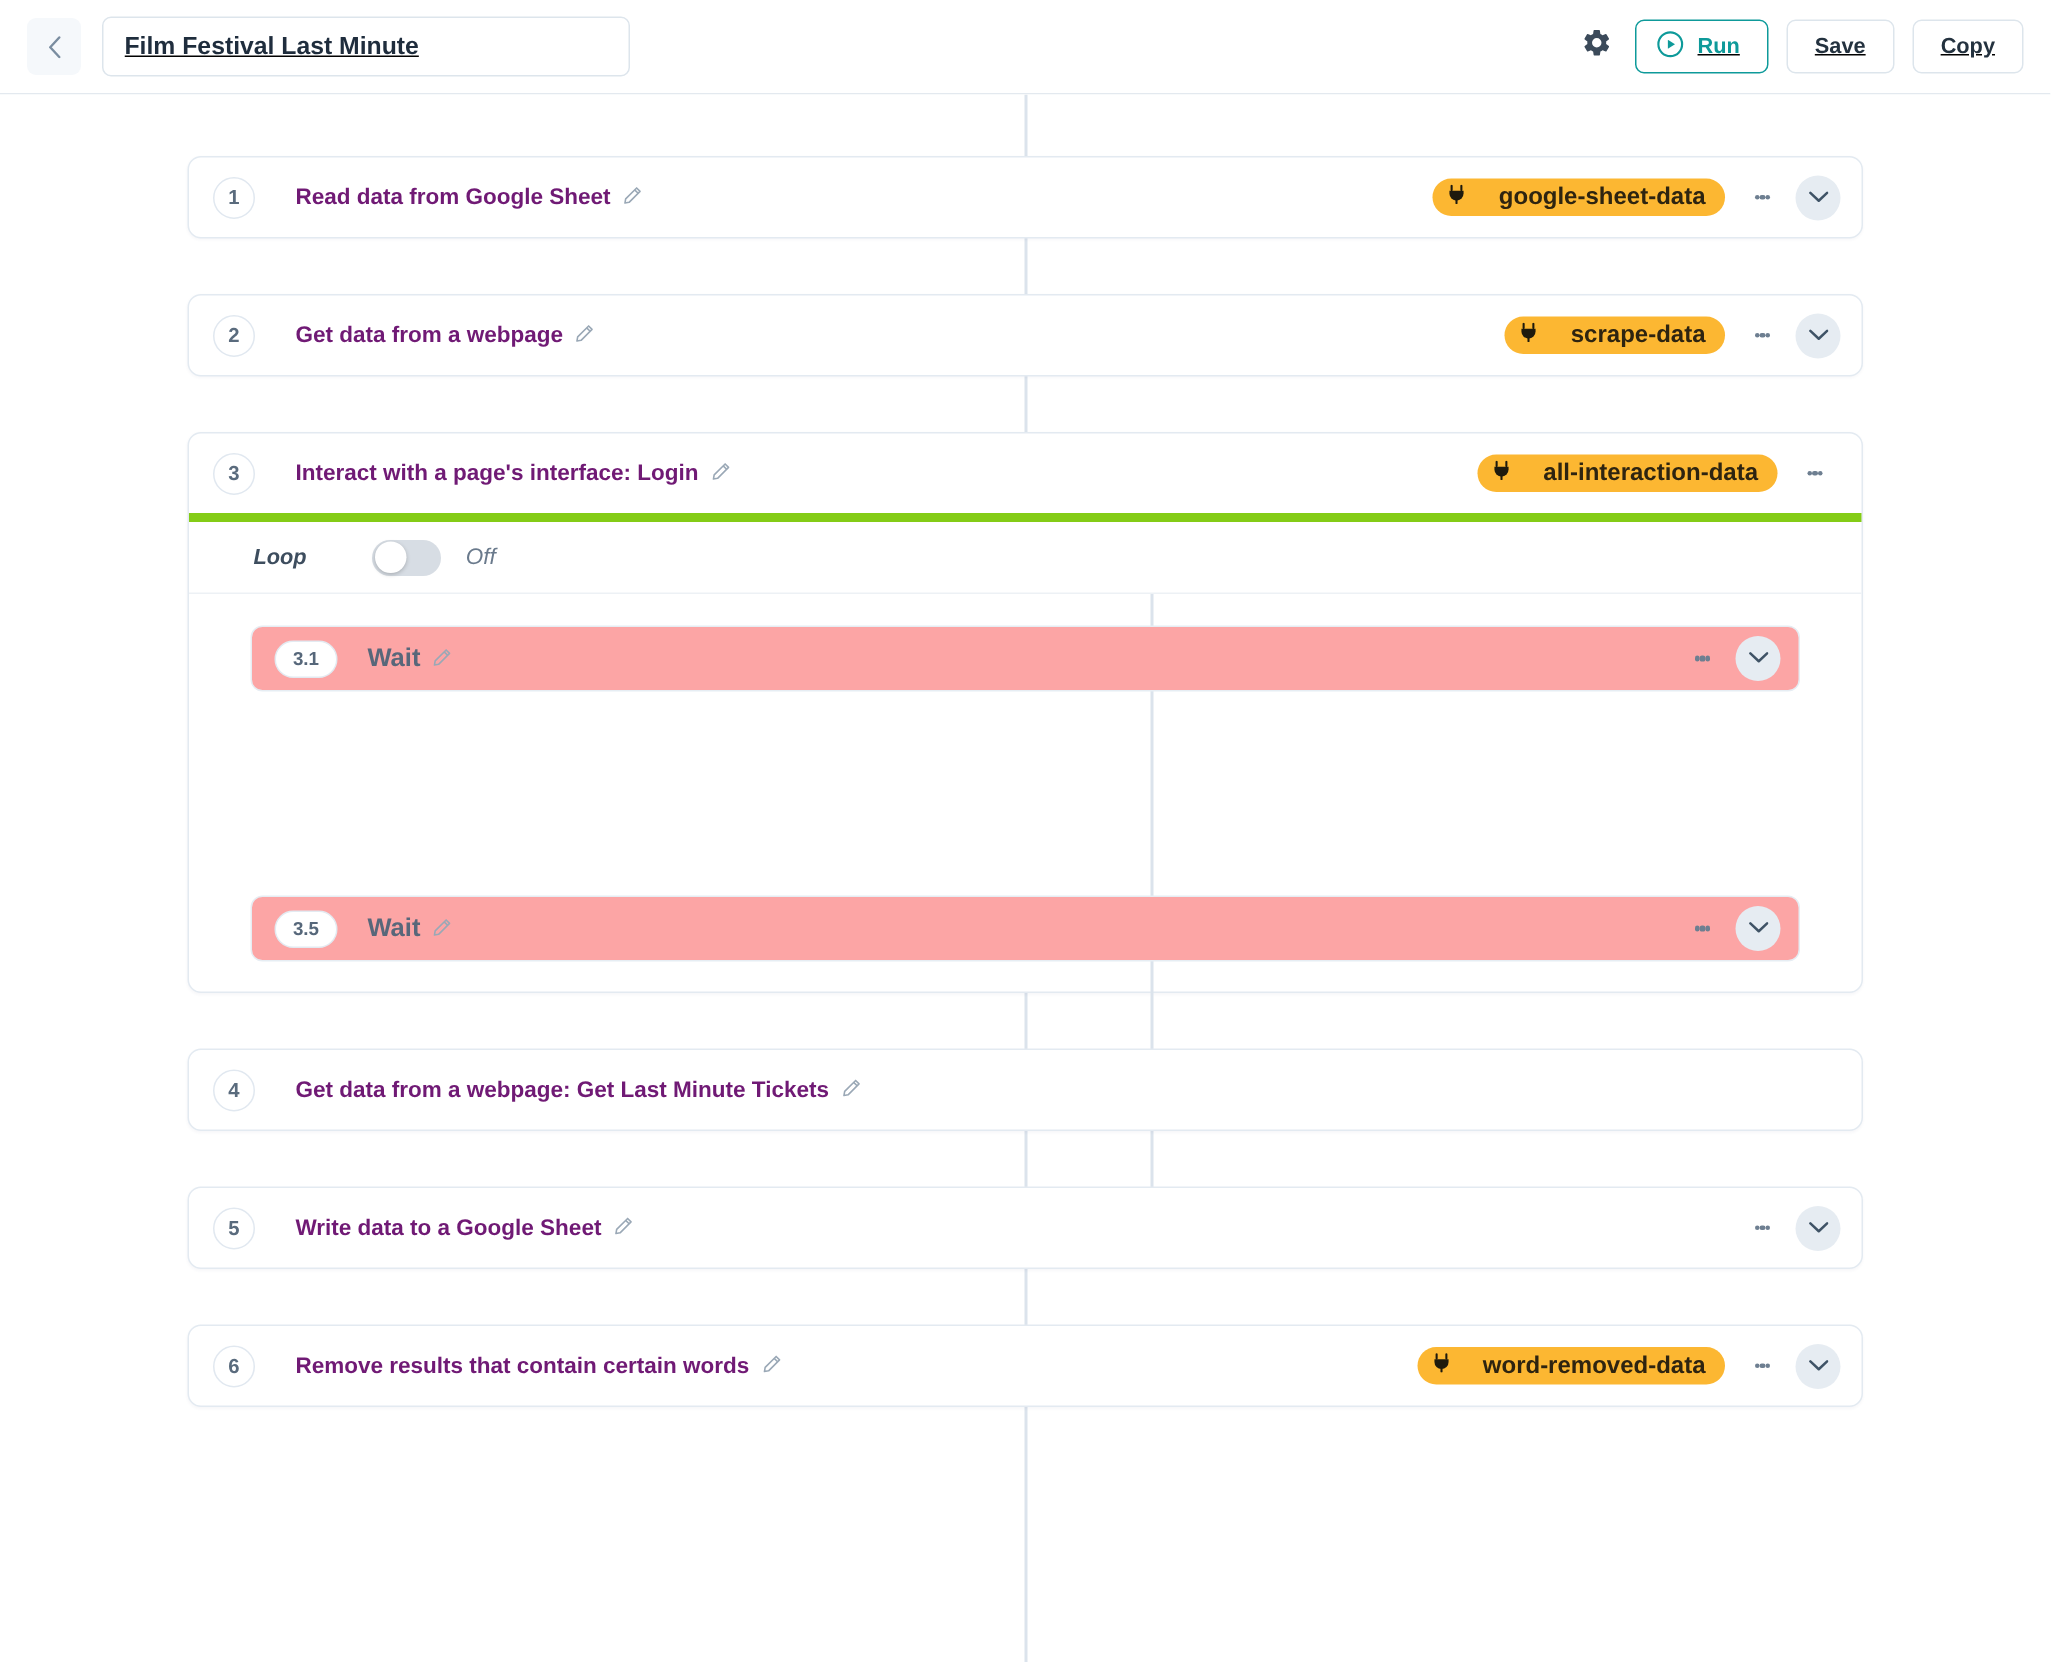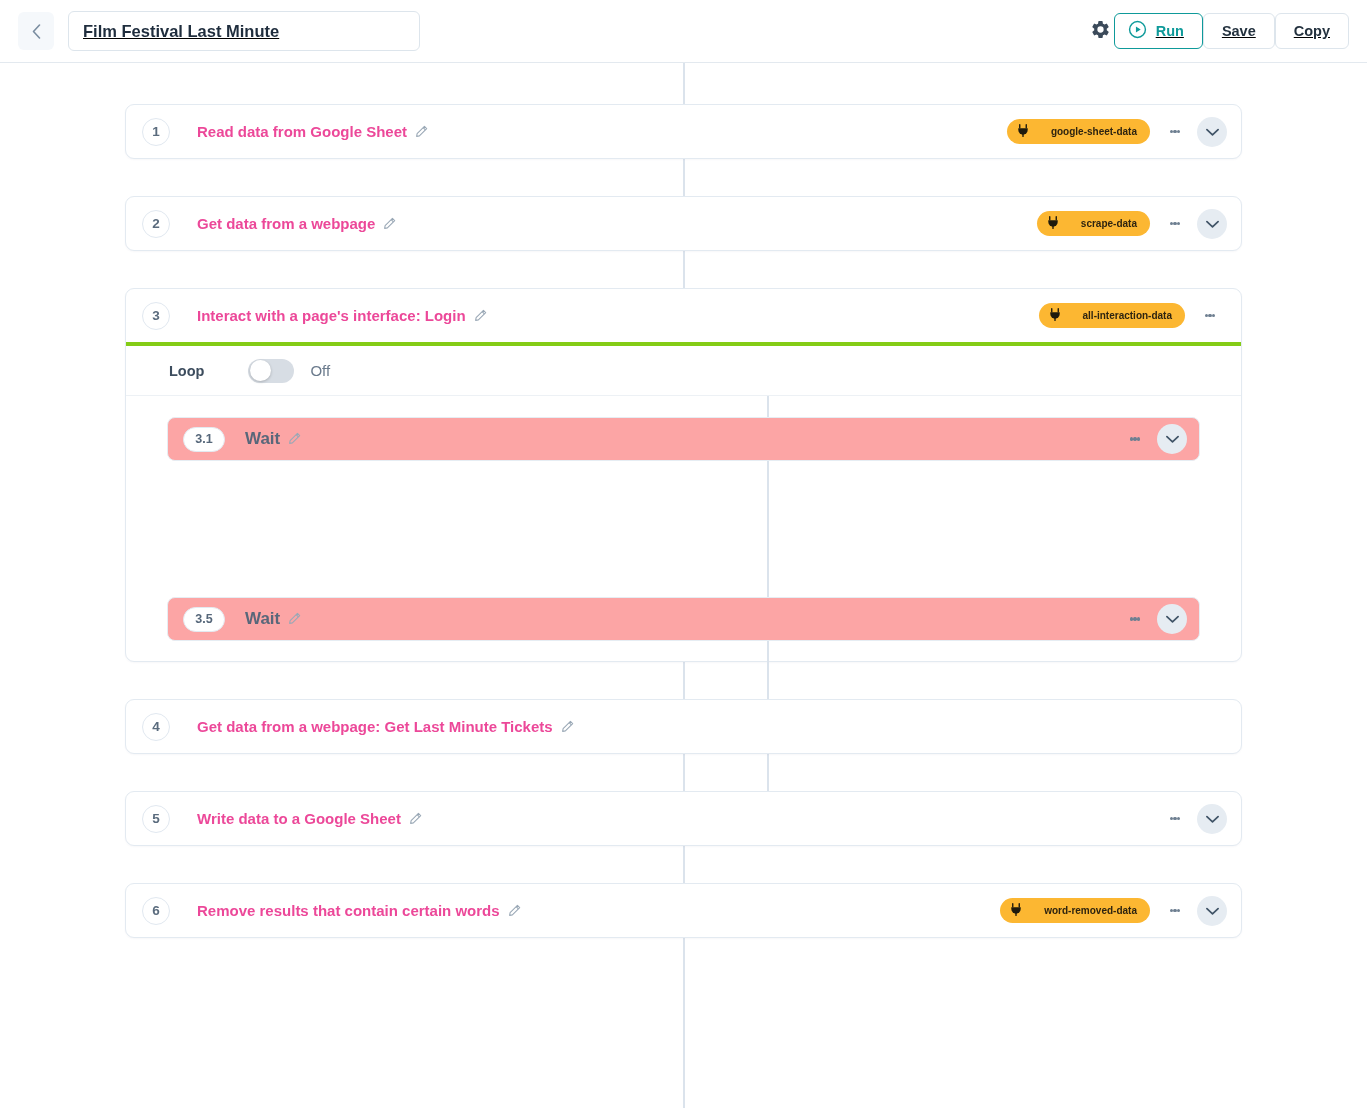--- a/index.html
+++ b/index.html
@@ -44,20 +44,21 @@
     font-weight: 700;
     color: #1f2d3d;
     background: #fff;
     outline: none;
   }
 
   .topbar-right {
     margin-left: auto;
     display: flex;
     align-items: center;
+    gap: 12px;
   }
   .gear-btn {
     width: 26px; height: 26px;
     display: flex; align-items: center; justify-content: center;
     cursor: pointer;
   }
   .btn {
     height: 36px;
     border-radius: 6px;
     border: 1px solid #dde5ec;
@@ -125,37 +126,37 @@
     font-size: 13.5px;
     font-weight: 700;
     display: flex; align-items: center; justify-content: center;
     flex: 0 0 auto;
     background: #fff;
   }
   .step-title {
     margin-left: 27px;
     font-size: 15px;
     font-weight: 700;
-    color: #ec4899;
+    color: #701a75;
     white-space: nowrap;
   }
   .pencil { margin-left: 8px; vertical-align: -1px; display:inline-block; cursor:pointer; }
 
   .head-right {
     margin-left: auto;
     display: flex;
     align-items: center;
     gap: 0px;
   }
   .badge {
     height: 25px;
     border-radius: 13px;
     background: #fcb732;
     color: #2e2410;
-    font-size: 10px;
+    font-size: 16px;
     font-weight: 700;
     padding: 0 13px 0 10px;
     display: flex; align-items: center; gap: 22px;
     white-space: nowrap;
     cursor: pointer;
   }
   .kebab {
     width: 34px; height: 34px;
     display: flex; align-items: center; justify-content: center;
     cursor: pointer;
@@ -174,24 +175,25 @@
     background: #e6ecf2;
     display: flex; align-items: center; justify-content: center;
     cursor: pointer;
     margin-left: 5px;
     flex: 0 0 auto;
   }
 
   
   .loop-row {
     height: 53px;
-    border-top: 4px solid #84cc16;
+    border-top: 6px solid #84cc16;
     display: flex;
     align-items: center;
     padding: 0 16px 0 43px;
+    font-style: italic;
   }
   .loop-label {
     font-size: 14.5px;
     font-weight: 700;
     color: #3d4d5e;
   }
   .toggle {
     margin-left: 44px;
     width: 46px; height: 24px;
     border-radius: 12px;

